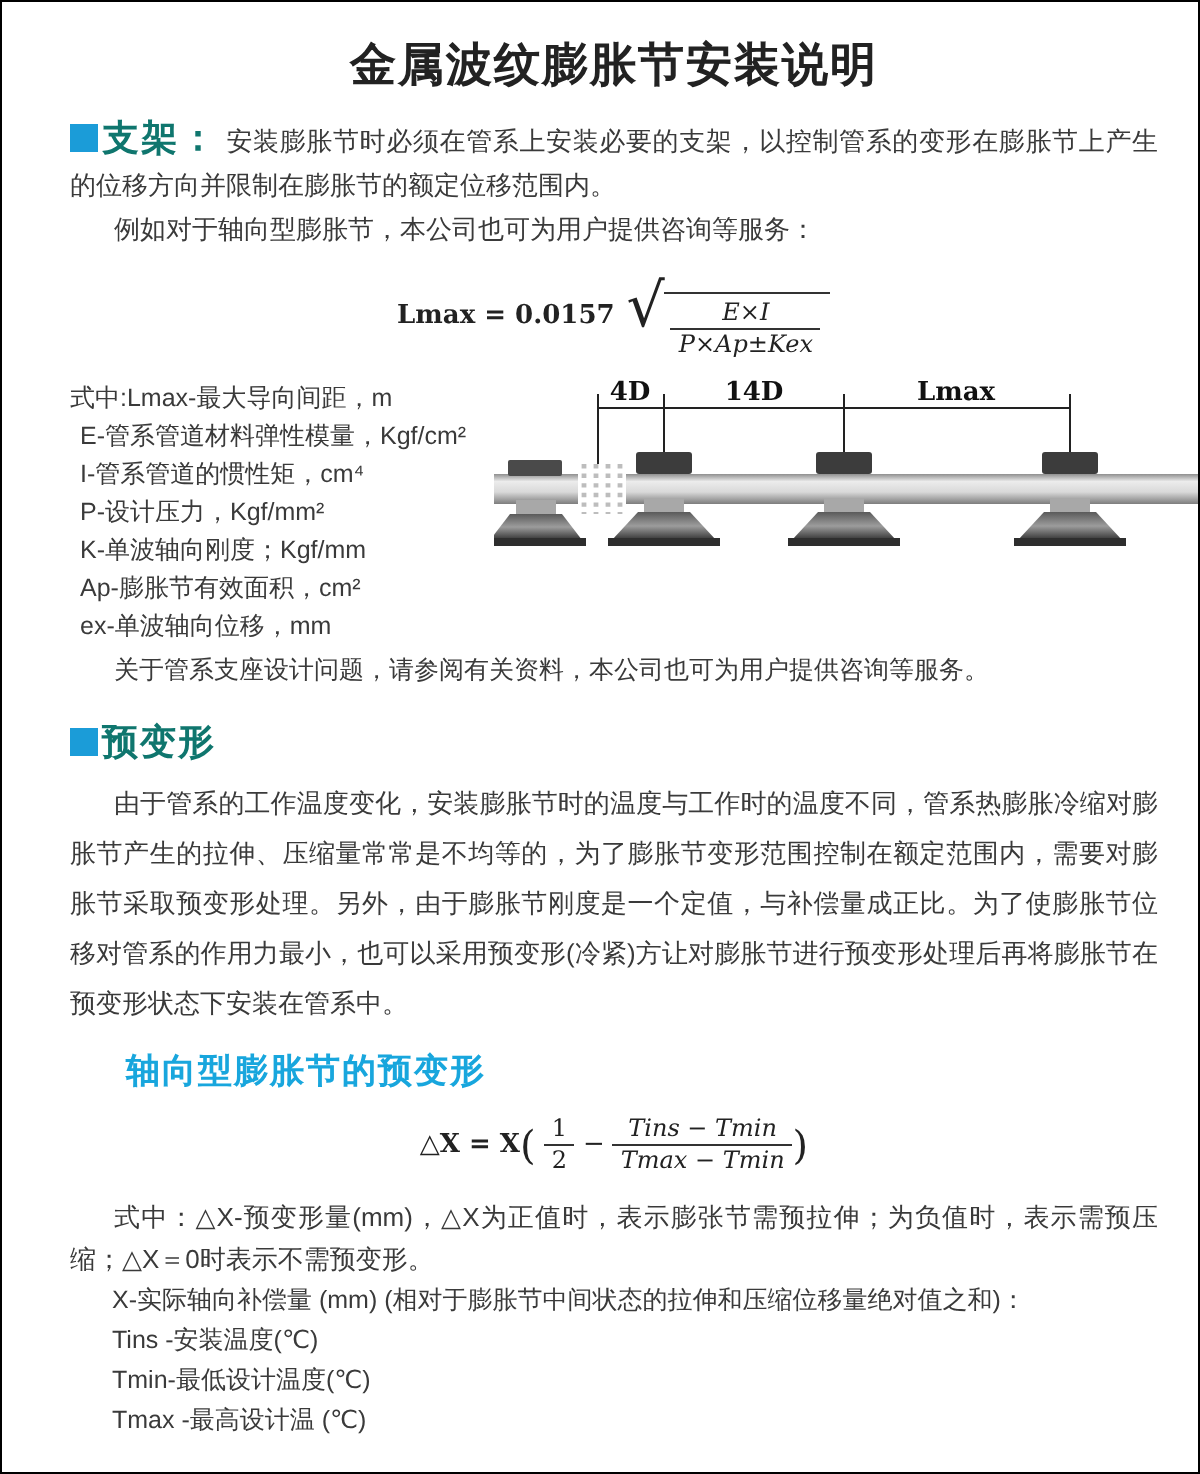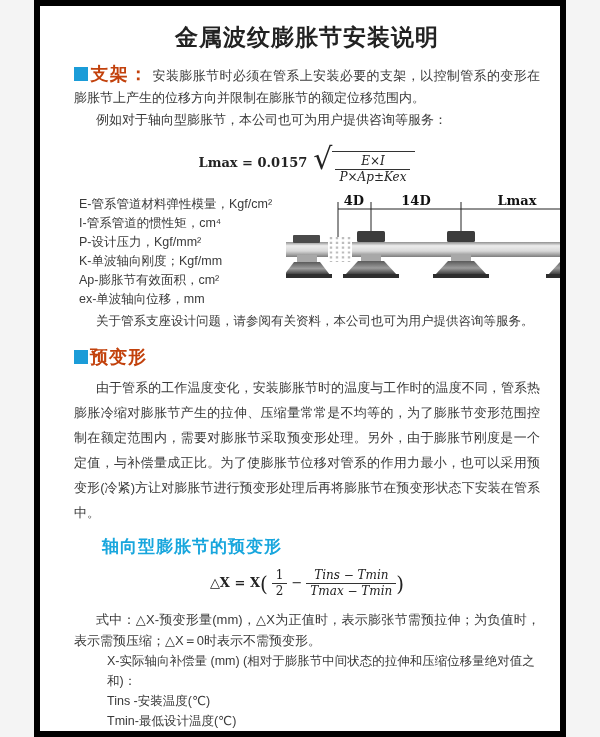--- a/index.html
+++ b/index.html
@@ -1,21 +1,21 @@
 <!DOCTYPE html>
 <html><head>
 <meta charset="utf-8">
 <style>
   html,body{margin:0;padding:0;background:#f4f4f4;}
   .page{
     position:relative;
-    width:532px;height:737px;
+    width:600px;height:737px;
     margin:0 auto;
     background:#ffffff;
-    border:6px solid #000000;
+    border:1px solid #000000;
     box-sizing:border-box;
     font-family:"Liberation Sans","DejaVu Sans",sans-serif;
     color:#3a3a3a;
     overflow:hidden;
   }
   .content{padding:0 20px 0 34px;}
 
   .doc-title{
     text-align:center;
     font-size:23px;
@@ -25,21 +25,21 @@
     letter-spacing:1px;
   }
 
   .para{font-size:13px;line-height:22px;text-align:justify;}
   .sec-head-inline{white-space:nowrap;}
   .blue-sq{
     display:inline-block;width:14px;height:14px;
     background:#1b9cd8;vertical-align:-1px;margin-right:2px;
   }
   .sec-head-txt{
-    color:#c2410c;font-size:18px;font-weight:bold;
+    color:#0f766e;font-size:18px;font-weight:bold;
     letter-spacing:1px;
   }
   .indent1{text-indent:22px;}
 
   .formula-row{
     text-align:center;
     margin:10px 0 10px 0;
     font-family:"DejaVu Serif","Liberation Serif",serif;
     font-size:13px;color:#222;
   }
@@ -69,21 +69,21 @@
 
   .sec2-head{margin:14px 0 6px 0;}
   .body-just{font-size:13px;line-height:25px;text-align:justify;}
 
   .subhead{
     color:#18a6dd;font-size:17px;font-weight:bold;
     letter-spacing:1px;margin:10px 0 4px 0;
   }
   .subhead-axial{margin-left:28px;}
 
-  .axial-lines div{font-size:12.5px;line-height:20px;margin-left:33px;}
+  .axial-lines div{font-size:12.5px;line-height:20px;margin-left:21px;}
   .axial-explain{font-size:13px;line-height:21px;text-indent:22px;text-align:justify;}
 </style>
 </head>
 <body>
 
 <div class="page">
   <div class="content">
 
     <h1 class="doc-title">金属波纹膨胀节安装说明</h1>
 
@@ -97,20 +97,21 @@
       <span class="f-bold">Lmax = 0.0157</span><span class="sqrt-wrap">
           <span class="sqrt-sign">√</span>
           <span class="sqrt-body"><span class="frac ital">
               <span class="num">E×I</span>
               <span class="den">P×Ap±Kex</span>
             </span></span>
         </span>
     </div>
 
     <div class="defs-wrap">
+      <div class="def-line">式中:Lmax-最大导向间距，m</div>
       <div class="def-line def-sub">E-管系管道材料弹性模量，Kgf/cm²</div>
       <div class="def-line def-sub">I-管系管道的惯性矩，cm⁴</div>
       <div class="def-line def-sub">P-设计压力，Kgf/mm²</div>
       <div class="def-line def-sub">K-单波轴向刚度；Kgf/mm</div>
       <div class="def-line def-sub">Ap-膨胀节有效面积，cm²</div>
       <div class="def-line def-sub">ex-单波轴向位移，mm</div>
 
       <svg class="diagram" viewBox="0 0 352 96" xmlns="http://www.w3.org/2000/svg">
         <defs>
           <linearGradient id="pipeGrad" x1="0" y1="0" x2="0" y2="1">

